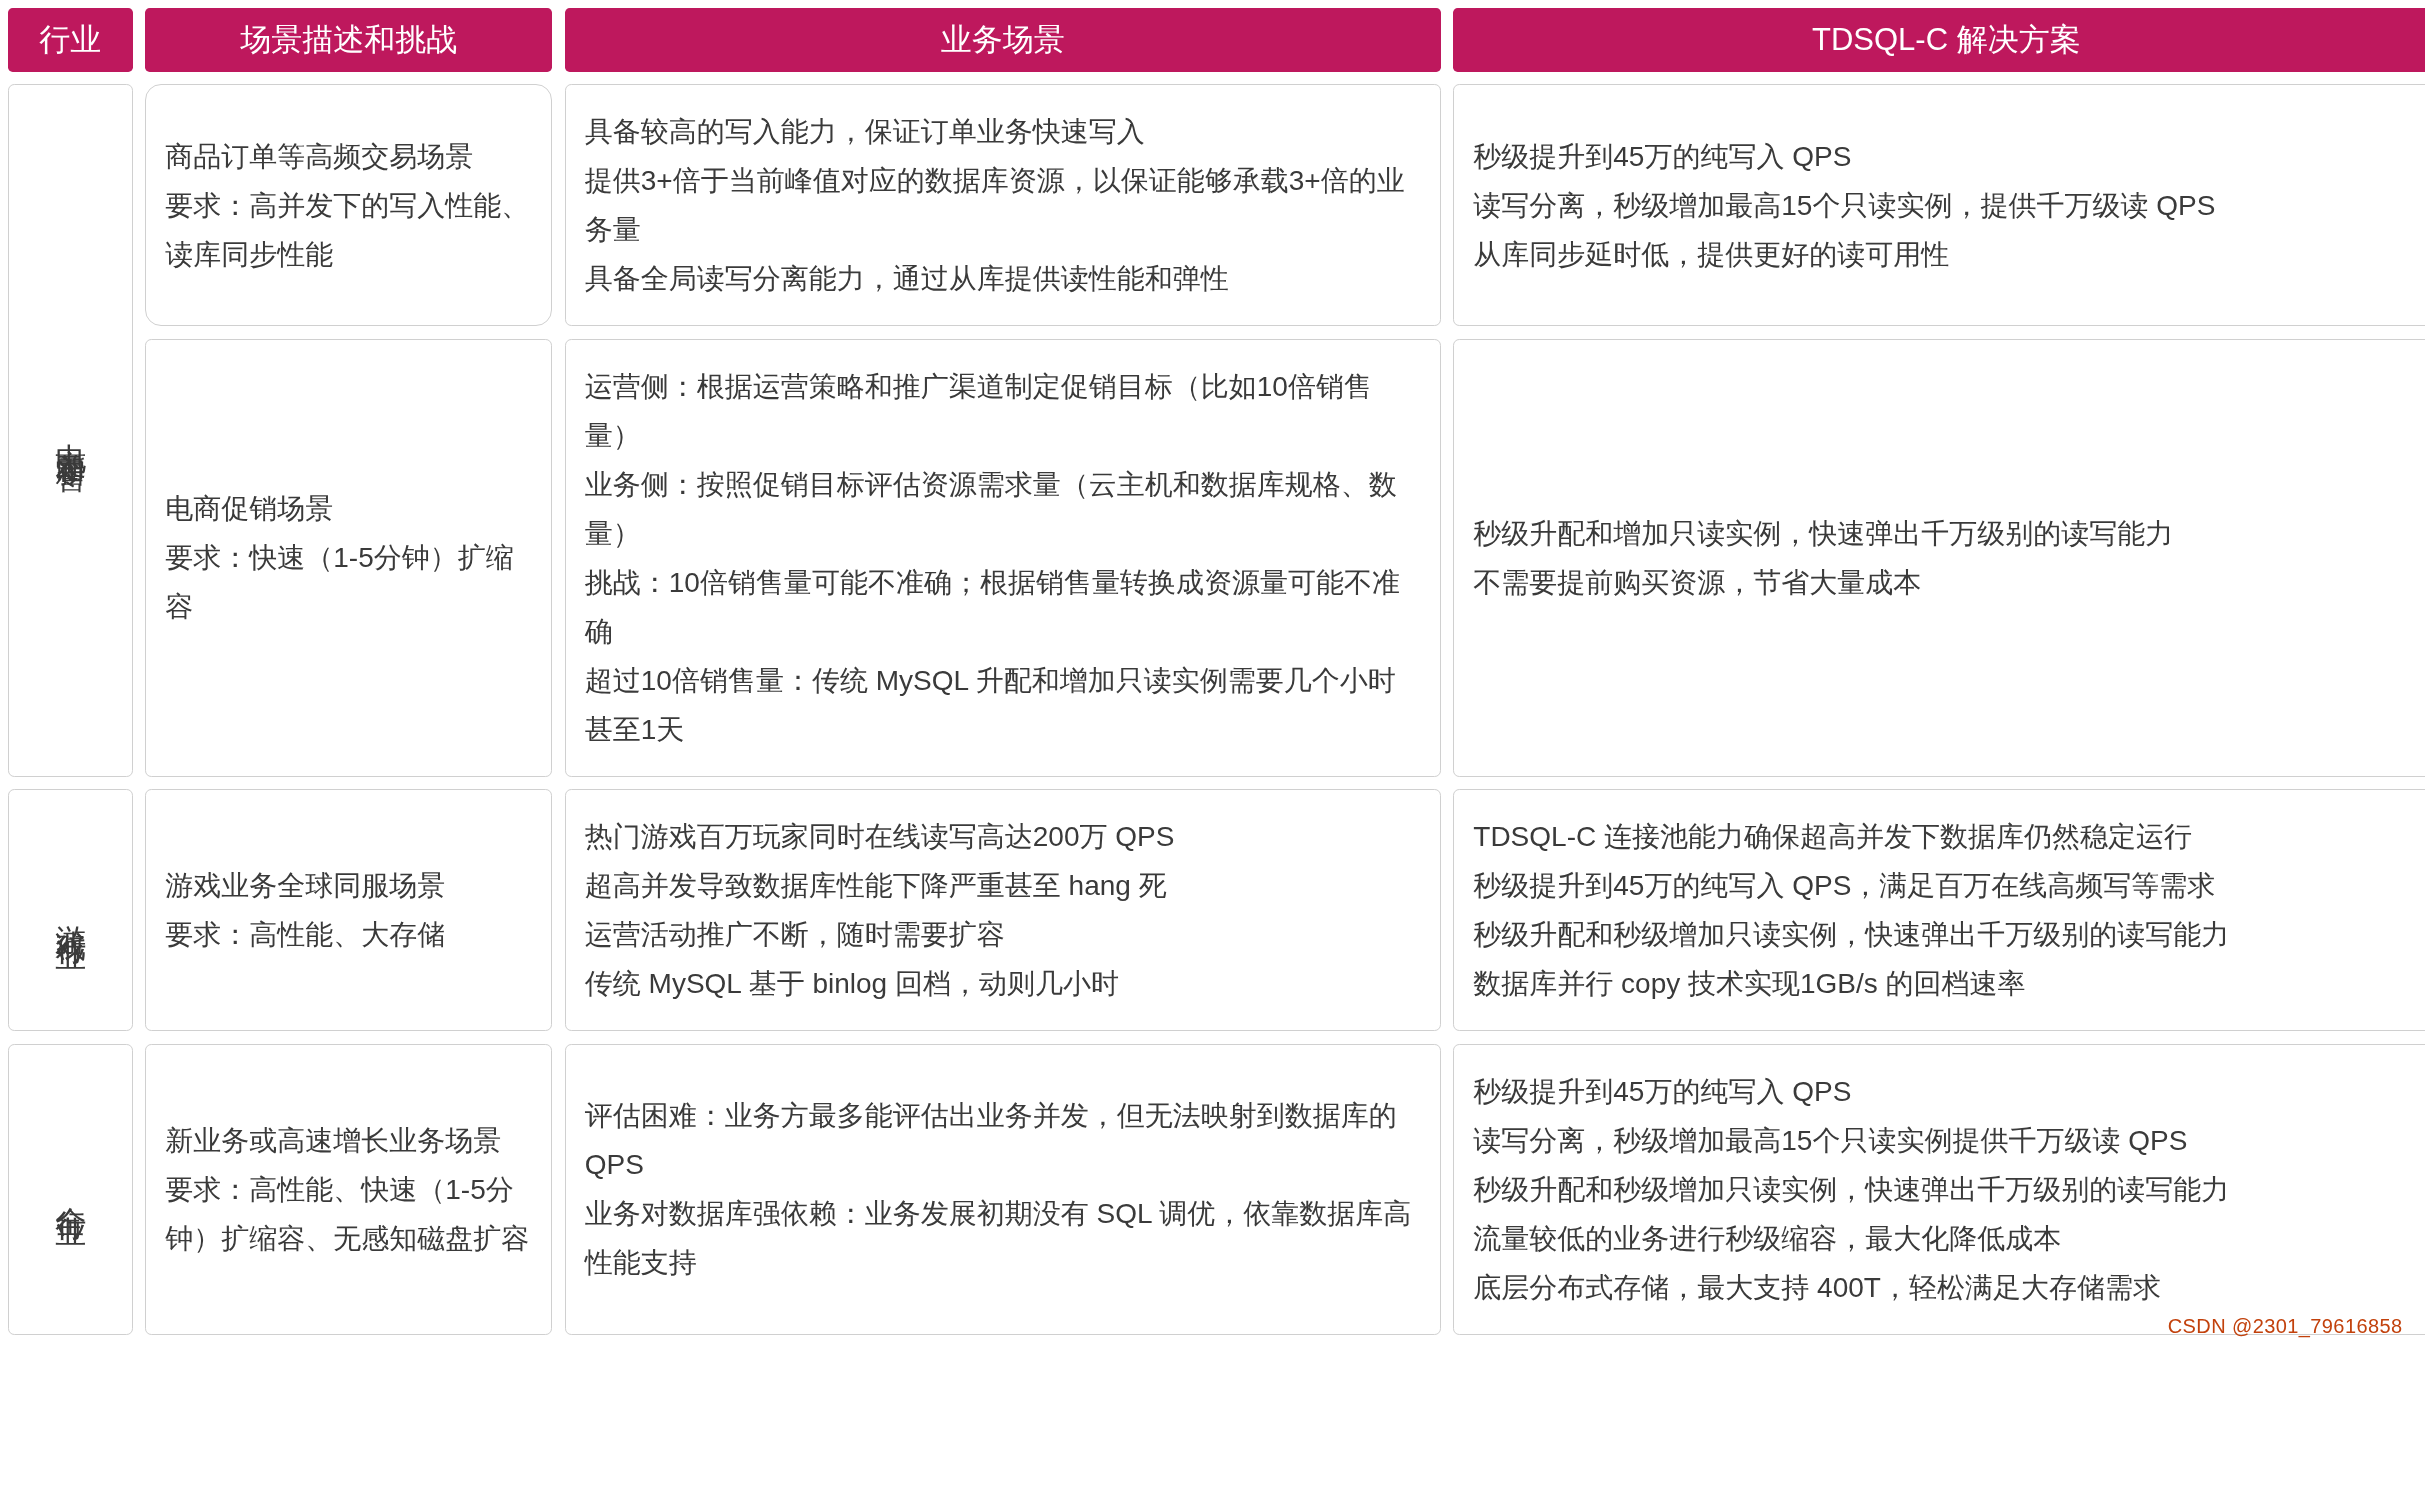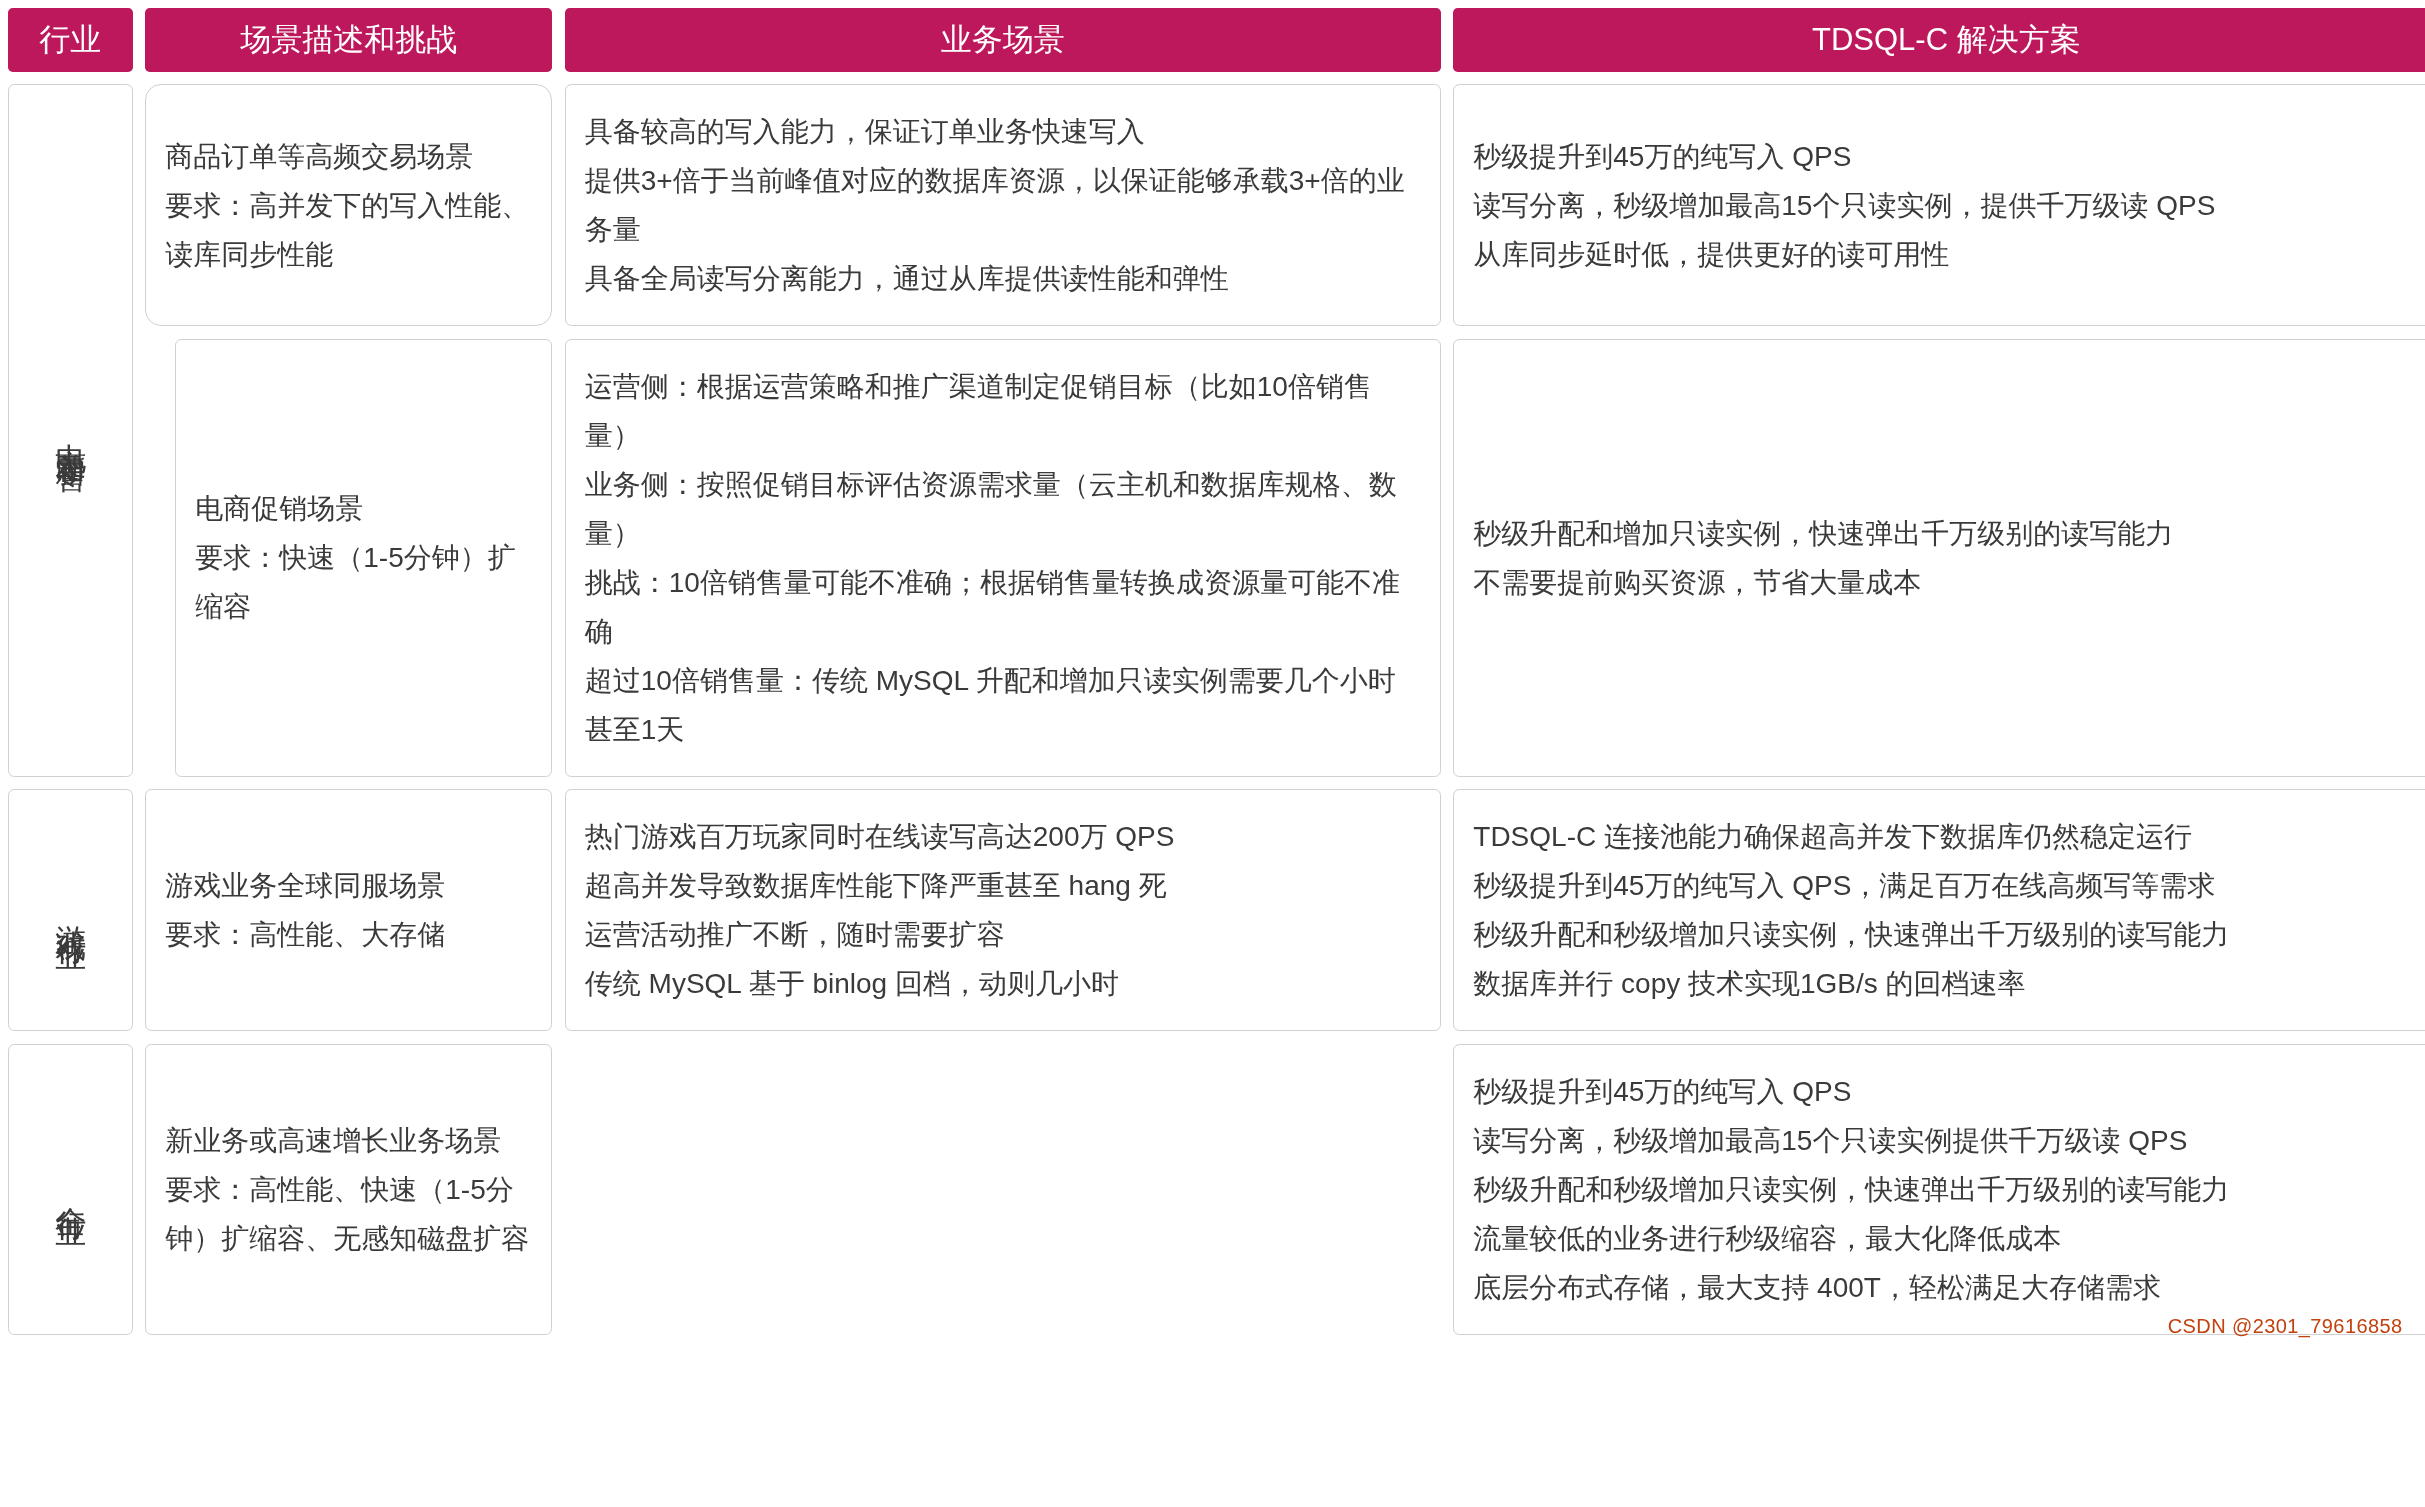--- a/index.html
+++ b/index.html
@@ -60,28 +60,29 @@
 
 <div class="grid" id="grid">
         <div class="header">行业</div>
         <div class="header">场景描述和挑战</div>
         <div class="header">业务场景</div>
         <div class="header">TDSQL-C 解决方案</div>
         <div class="vcol" style="grid-area: 2 / 1 / span 2;">电商新零售</div>
         <div class="cell" style="grid-area: 2 / 2; border-radius: 16px;">商品订单等高频交易场景<br>要求：高并发下的写入性能、读库同步性能</div>
         <div class="cell" style="grid-area: 2 / 3;">具备较高的写入能力，保证订单业务快速写入<br>提供3+倍于当前峰值对应的数据库资源，以保证能够承载3+倍的业务量<br>具备全局读写分离能力，通过从库提供读性能和弹性</div>
         <div class="cell" style="grid-area: 2 / 4;">秒级提升到45万的纯写入 QPS<br>读写分离，秒级增加最高15个只读实例，提供千万级读 QPS<br>从库同步延时低，提供更好的读可用性</div>
-        <div class="cell" style="grid-area: 3 / 2; margin-left: 30px;">电商促销场景<br>要求：快速（1-5分钟）扩缩容</div>
+        <div class="cell" style="grid-area: 3 / 2;">电商促销场景<br>要求：快速（1-5分钟）扩缩容</div>
         <div class="cell" style="grid-area: 3 / 3;">运营侧：根据运营策略和推广渠道制定促销目标（比如10倍销售量）<br>业务侧：按照促销目标评估资源需求量（云主机和数据库规格、数量）<br>挑战：10倍销售量可能不准确；根据销售量转换成资源量可能不准确<br>超过10倍销售量：传统 MySQL 升配和增加只读实例需要几个小时甚至1天</div>
         <div class="cell" style="grid-area: 3 / 4;">秒级升配和增加只读实例，快速弹出千万级别的读写能力<br>不需要提前购买资源，节省大量成本</div>
         <div class="vcol" style="grid-area: 4 / 1 / span 1;">游戏行业</div>
         <div class="cell" style="grid-area: 4 / 2;">游戏业务全球同服场景<br>要求：高性能、大存储</div>
         <div class="cell" style="grid-area: 4 / 3;">热门游戏百万玩家同时在线读写高达200万 QPS<br>超高并发导致数据库性能下降严重甚至 hang 死<br>运营活动推广不断，随时需要扩容<br>传统 MySQL 基于 binlog 回档，动则几小时</div>
         <div class="cell" style="grid-area: 4 / 4;">TDSQL-C 连接池能力确保超高并发下数据库仍然稳定运行<br>秒级提升到45万的纯写入 QPS，满足百万在线高频写等需求<br>秒级升配和秒级增加只读实例，快速弹出千万级别的读写能力<br>数据库并行 copy 技术实现1GB/s 的回档速率</div>
         <div class="vcol" style="grid-area: 5 / 1 / span 1;">全行业</div>
         <div class="cell" style="grid-area: 5 / 2;">新业务或高速增长业务场景<br>要求：高性能、快速（1-5分钟）扩缩容、无感知磁盘扩容</div>
+        <div class="cell" style="grid-area: 5 / 3;">评估困难：业务方最多能评估出业务并发，但无法映射到数据库的 QPS<br>业务对数据库强依赖：业务发展初期没有 SQL 调优，依靠数据库高性能支持</div>
         <div class="cell" style="grid-area: 5 / 4;">秒级提升到45万的纯写入 QPS<br>读写分离，秒级增加最高15个只读实例提供千万级读 QPS<br>秒级升配和秒级增加只读实例，快速弹出千万级别的读写能力<br>流量较低的业务进行秒级缩容，最大化降低成本<br>底层分布式存储，最大支持 400T，轻松满足大存储需求</div>
       </div>
 
 </div>
 <div class="watermark">CSDN @2301_79616858</div>
 </div>
 
 
 </body></html>

